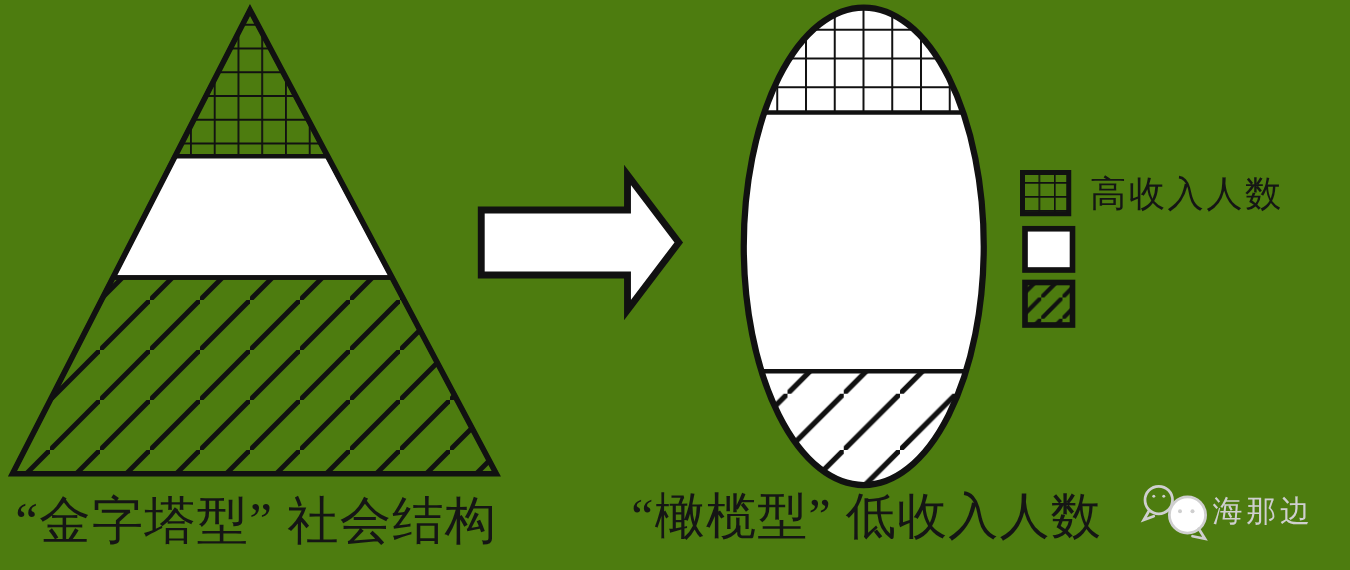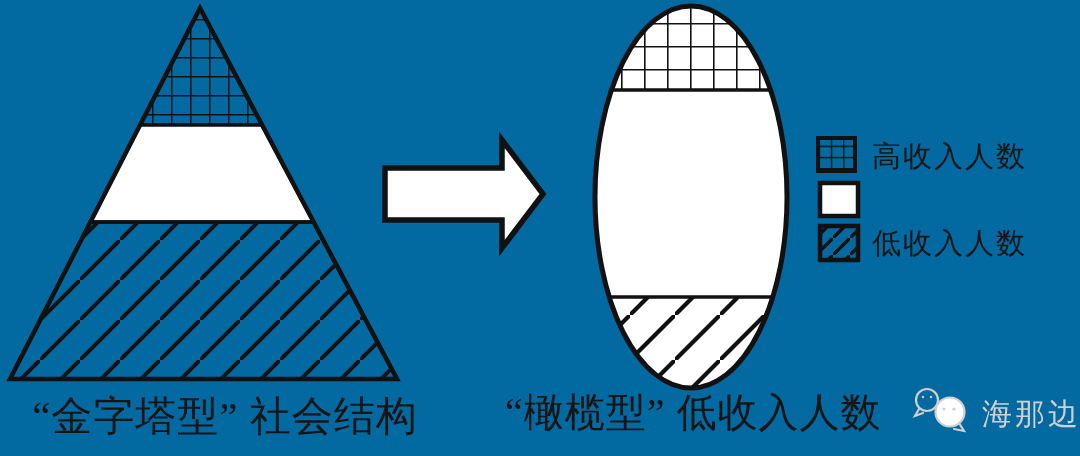--- a/index.html
+++ b/index.html
@@ -1,37 +1,36 @@
 <!DOCTYPE html>
 <html><head>
 <meta charset="utf-8">
 <style>
   html,body{margin:0;padding:0;background:#fff;}
   #canvas{
     position:relative;
     width:1080px;height:456px;
-    background:#0369a1;
+    background:#4d7c0f;
     overflow:hidden;
     font-family:"Liberation Serif","DejaVu Serif",serif;
   }
   #diagram-svg{position:absolute;left:0;top:0;}
   .txt{position:absolute;color:#151515;line-height:1.1;white-space:nowrap;}
   .legend-label{font-size:29px;letter-spacing:2px;left:872px;}
   .legend-label.l1{top:141px;}
   .legend-label.l2{top:185px;}
   .legend-label.l3{top:228px;}
   .caption{font-size:41px;letter-spacing:1px;text-align:center;}
-  .caption-left{left:0px;top:394px;width:410px;padding-left:20px;}
+  .caption-left{left:0px;top:394px;width:410px;}
   .caption-right{left:505px;top:391px;width:375px;font-size:40px;}
   .watermark-text{
     left:970px;top:397px;
-    font-size:30px;letter-spacing:3px;
+    font-size:24px;letter-spacing:3px;
     color:#cfcfcf;
     font-family:Liberation Sans, sans-serif;
-    margin-left:12px;
   }
 </style>
 </head>
 <body>
 
 <div id="canvas">
 
   <svg id="diagram-svg" width="1080" height="456" viewBox="0 0 1080 456">
     <defs>
       <pattern id="gridPyr" width="19" height="19" patternUnits="userSpaceOnUse">
@@ -90,20 +89,19 @@
       <circle cx="950" cy="412" r="14.5" fill="#ffffff"></circle>
       <path d="M959 423 l5 8 l-10 -2"></path>
       <circle cx="944" cy="409" r="1.6" fill="#cfcfcf" stroke="none"></circle>
       <circle cx="954" cy="409" r="1.6" fill="#cfcfcf" stroke="none"></circle>
       <circle cx="923" cy="397" r="1.2" fill="#cfcfcf" stroke="none"></circle>
       <circle cx="931" cy="397" r="1.2" fill="#cfcfcf" stroke="none"></circle>
     </g>
   </svg>
 
   <div class="txt legend-label l1">高收入人数</div>
-  <div class="txt legend-label l3">低收入人数</div>
 
   <div class="txt caption caption-left">“金字塔型” 社会结构</div>
   <div class="txt caption caption-right">“橄榄型” 低收入人数</div>
 
   <div class="txt watermark-text">海那边</div>
 
 </div>
 
 </body></html>

